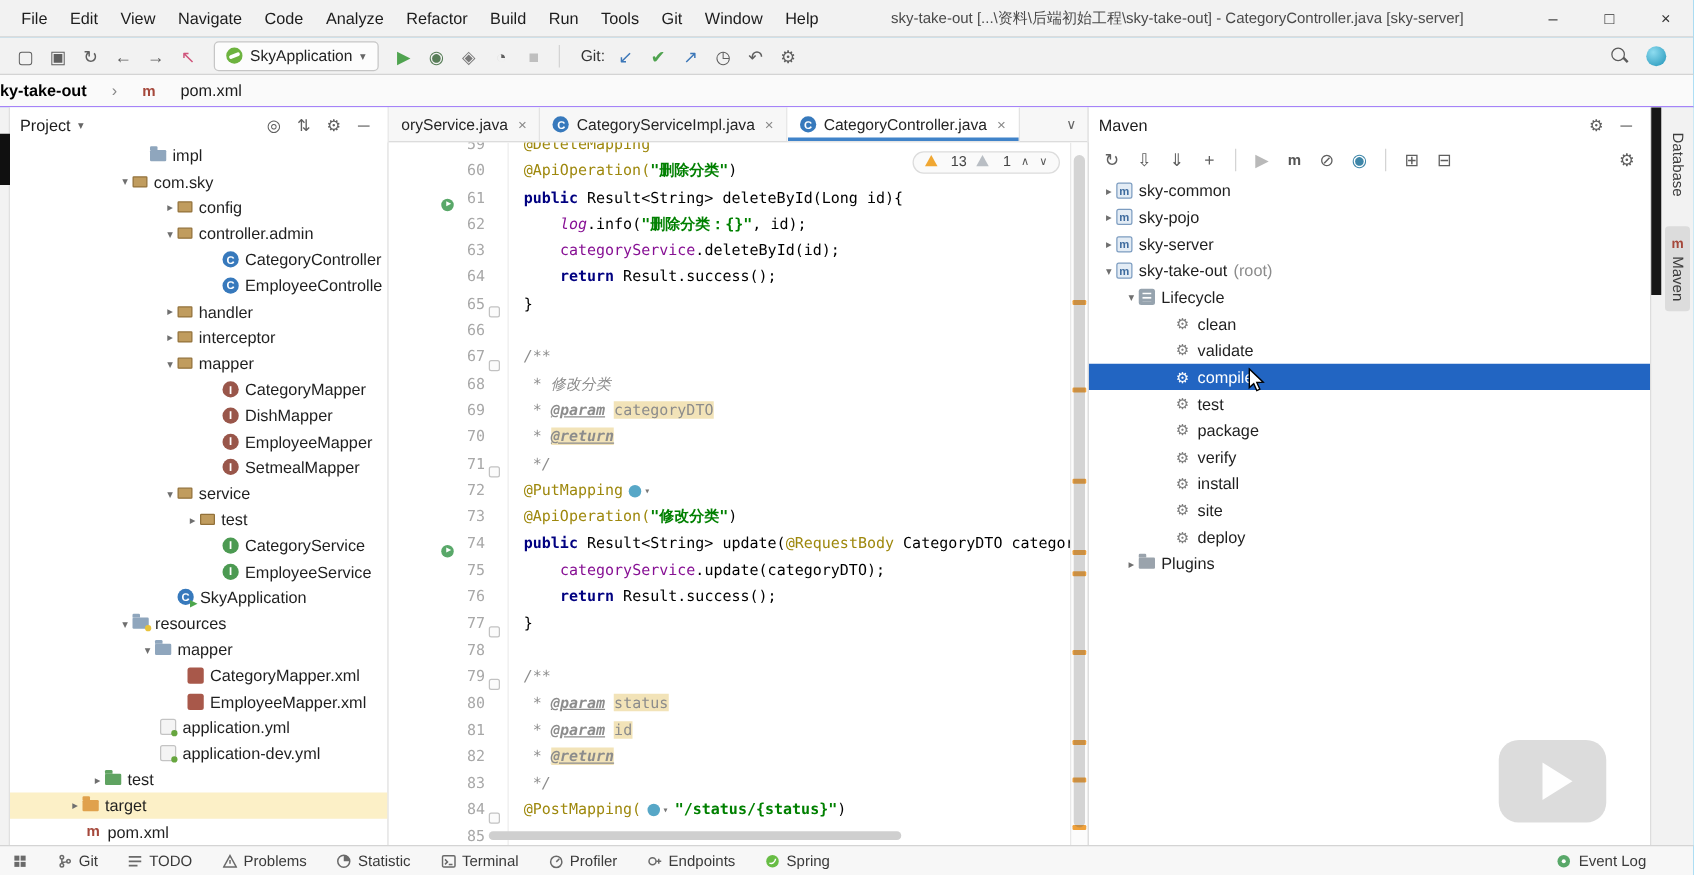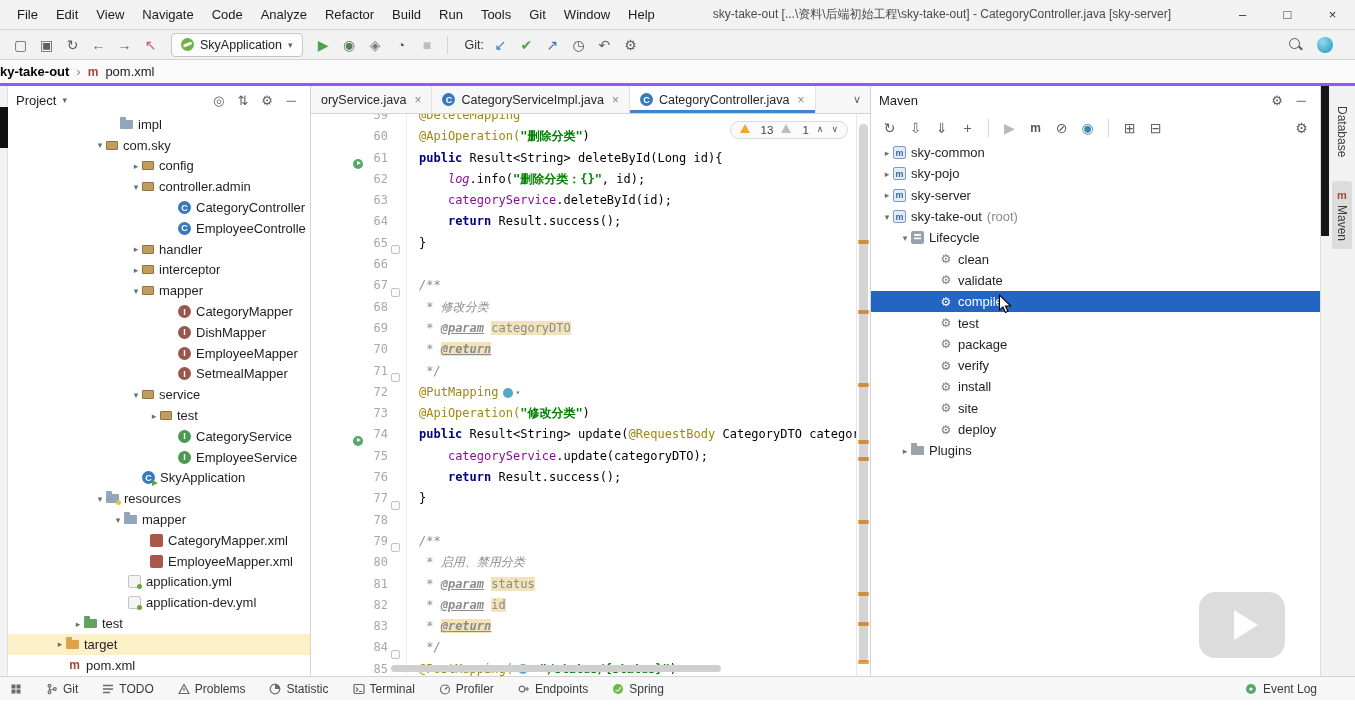--- a/index.html
+++ b/index.html
@@ -27,21 +27,21 @@
   .springball::after{content:"";position:absolute;left:2px;top:5px;width:9px;height:2.5px;background:#fff;border-radius:2px;transform:rotate(-22deg)}
   .combo-chev{font-size:9px;color:#666}
   .git-label{font-size:12.5px;color:#333;margin:0 4px 0 10px}
   .toolbar-right{margin-left:auto;display:flex;align-items:center;gap:14px;padding-right:14px}
   .search-ic{width:15px;height:15px;position:relative}
   .search-ic::before{content:"";position:absolute;left:1px;top:1px;width:9px;height:9px;border:1.7px solid #5a5a5a;border-radius:50%}
   .search-ic::after{content:"";position:absolute;left:10px;top:10px;width:5px;height:1.7px;background:#5a5a5a;transform:rotate(45deg)}
   .assist{width:16px;height:16px;border-radius:50%;background:radial-gradient(circle at 35% 30%,#8edcf0,#1f93b8)}
 
   
-  .breadcrumb{height:26px;background:#FAFAFA;border-bottom:3px solid #8b5cf6;display:flex;align-items:center;padding:0 2px 0 0;gap:7px;font-size:13px}
+  .breadcrumb{height:26px;background:#FAFAFA;border-bottom:1px solid #8b5cf6;display:flex;align-items:center;padding:0 2px 0 0;gap:20px;font-size:13px}
   .bc-project{font-weight:bold;color:#000;margin-left:0}
   .bc-sep{color:#888}
   .bc-m{color:#A5483B;font-weight:bold;font-size:12px}
   .bc-file{color:#1c1c1c}
 
   
   .main{display:flex;height:590px;position:relative;background:#fff}
   .lstripe{width:8px;background:#F2F2F2;border-right:1px solid #E0E0E0;position:relative;flex:none}
   .blackbar-l{position:absolute;top:21px;left:0;width:8px;height:41px;background:#101010}
 
@@ -533,21 +533,20 @@
             <div class="cl"><span class="s-doc"> * </span><span class="s-doctaghl">@return</span></div>
             <div class="cl"><span class="s-doc"> */</span></div>
             <div class="cl"><span class="s-ann">@PutMapping</span><span class="inlay"><i class="dot"></i><i class="car">▾</i></span></div>
             <div class="cl"><span class="s-ann">@ApiOperation(</span><span class="s-str">"修改分类"</span><span class="s-pln">)</span></div>
             <div class="cl"><span class="s-kw">public </span><span class="s-pln">Result&lt;String&gt; update(</span><span class="s-ann">@RequestBody</span><span class="s-pln"> CategoryDTO categoryDT</span></div>
             <div class="cl"><span class="s-pln">    </span><span class="s-fld">categoryService</span><span class="s-pln">.update(categoryDTO);</span></div>
             <div class="cl"><span class="s-pln">    </span><span class="s-kw">return </span><span class="s-pln">Result.success();</span></div>
             <div class="cl"><span class="s-pln">}</span></div>
             <div class="cl"></div>
             <div class="cl"><span class="s-doc">/**</span></div>
-            <div class="cl"><span class="s-doc"> * 启用、禁用分类</span></div>
             <div class="cl"><span class="s-doc"> * </span><span class="s-doctag">@param</span><span class="s-doc"> </span><span class="s-dochl">status</span></div>
             <div class="cl"><span class="s-doc"> * </span><span class="s-doctag">@param</span><span class="s-doc"> </span><span class="s-dochl">id</span></div>
             <div class="cl"><span class="s-doc"> * </span><span class="s-doctaghl">@return</span></div>
             <div class="cl"><span class="s-doc"> */</span></div>
             <div class="cl"><span class="s-ann">@PostMapping(</span><span class="inlay"><i class="dot"></i><i class="car">▾</i></span><span class="s-str">"/status/{status}"</span><span class="s-pln">)</span></div>
           </div>
         <div class="insp">
           <span class="tri"></span>
             <span class="cnt">13</span>
           <span class="tri weak"></span>

